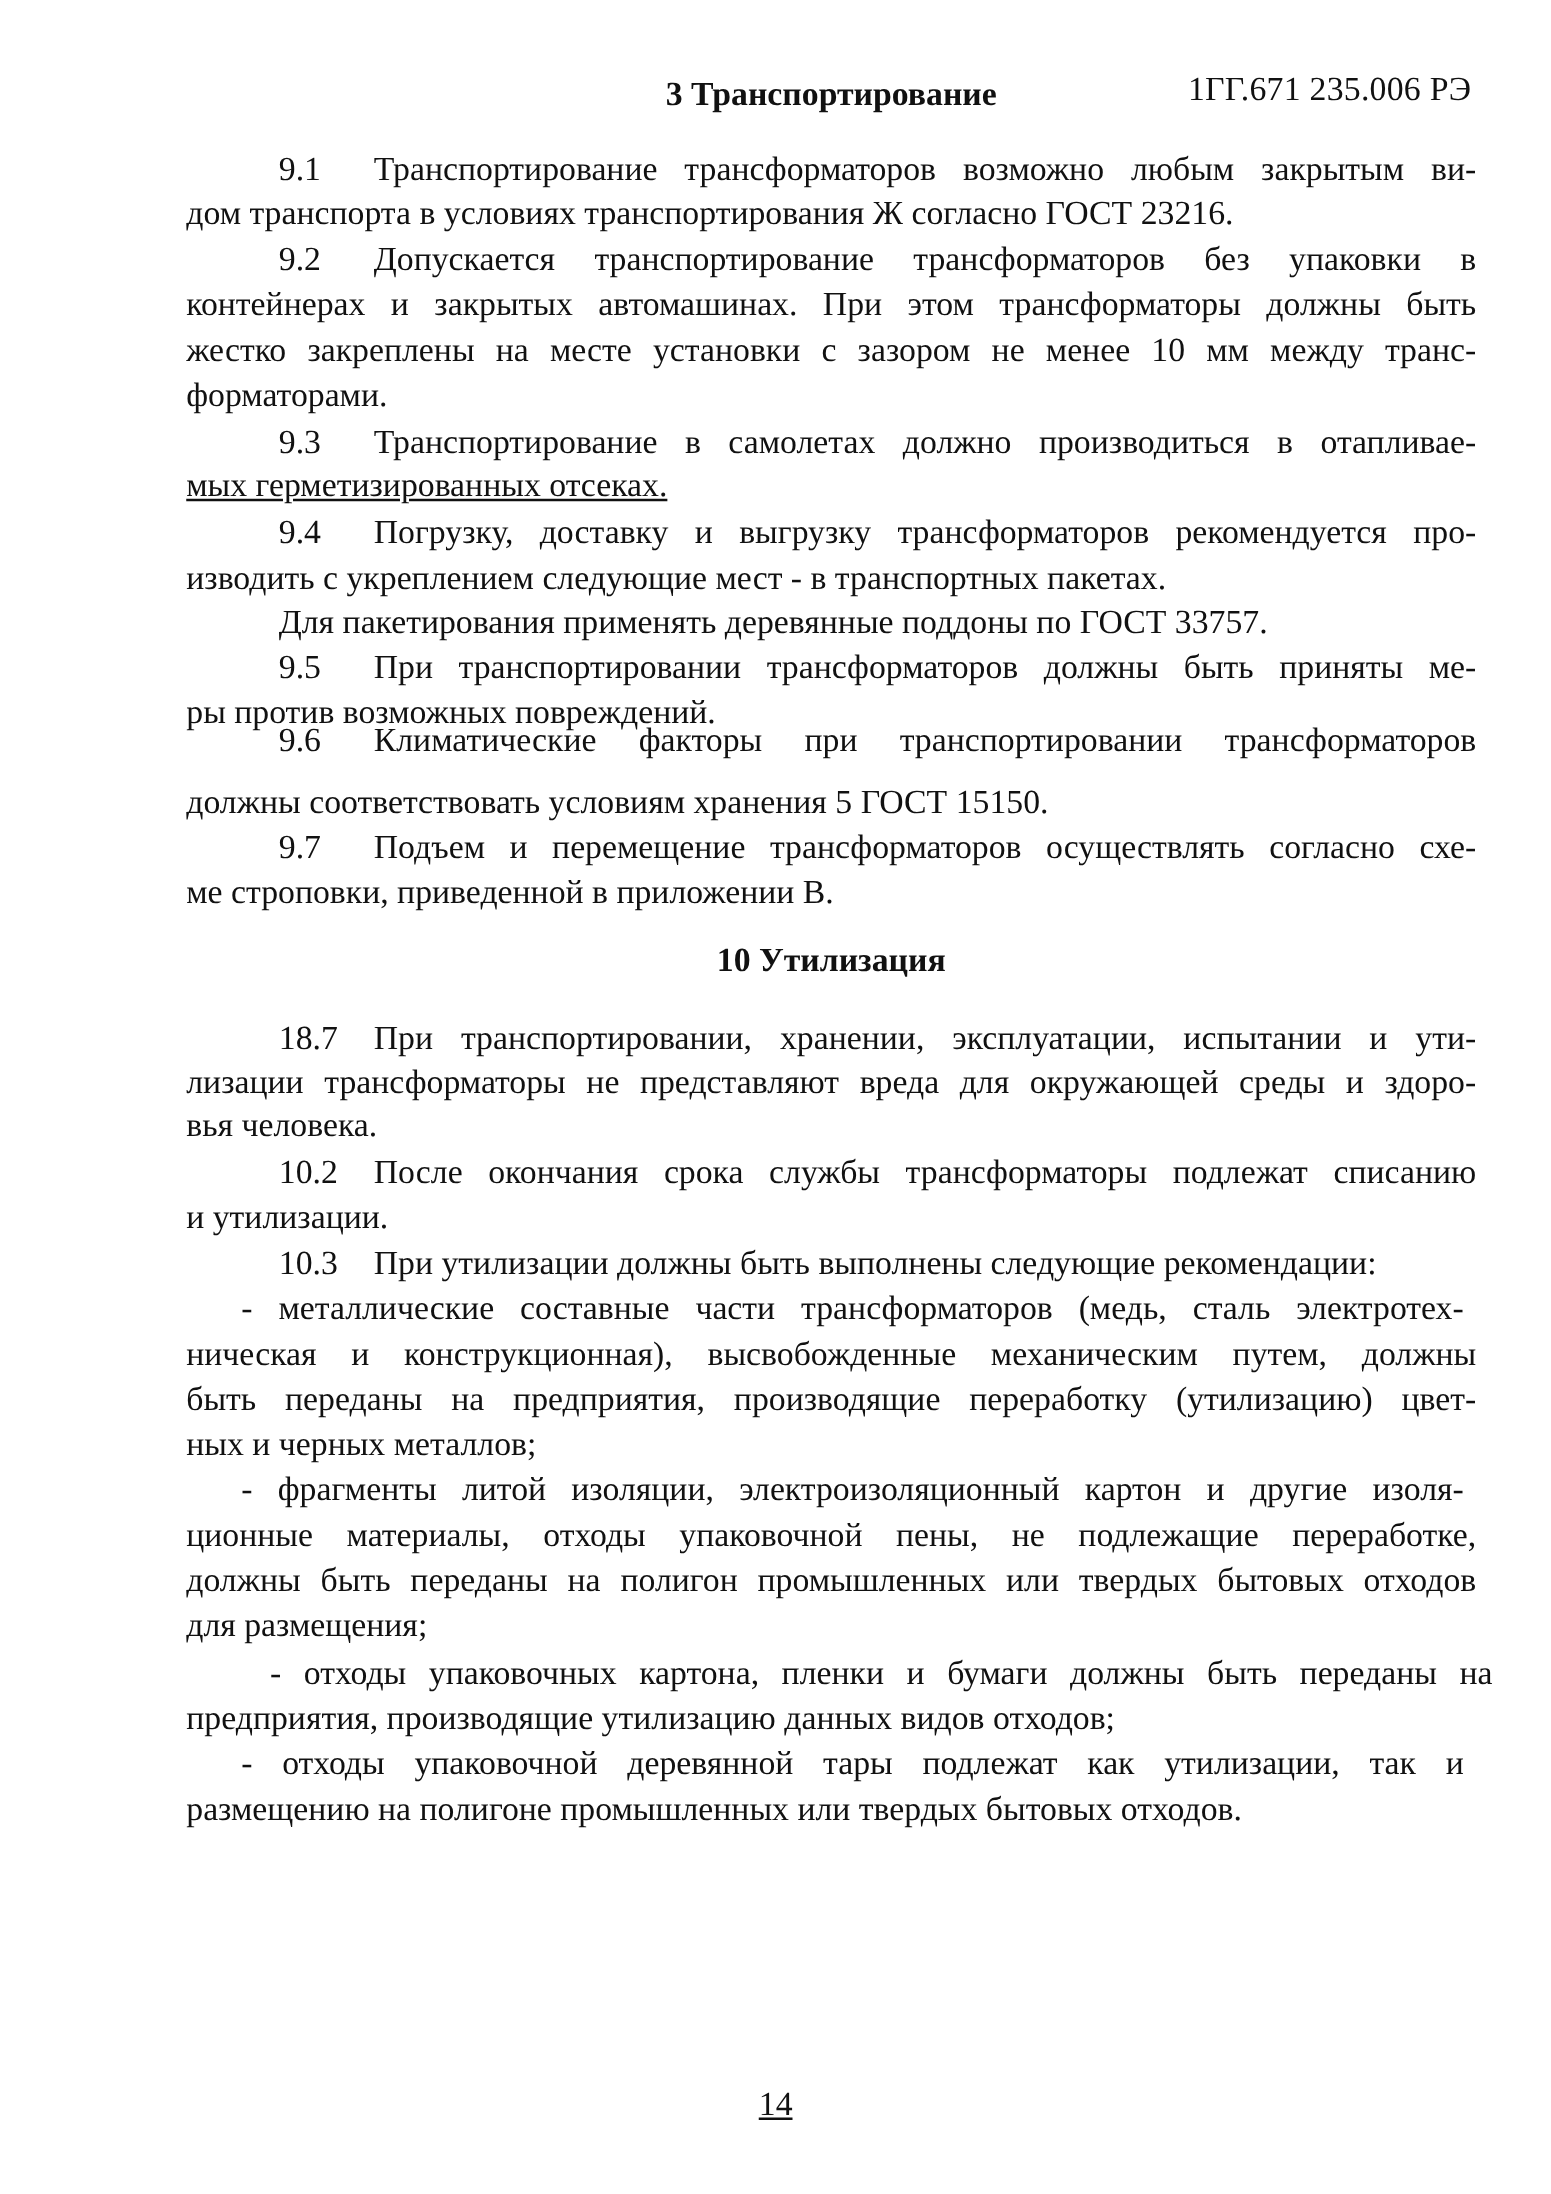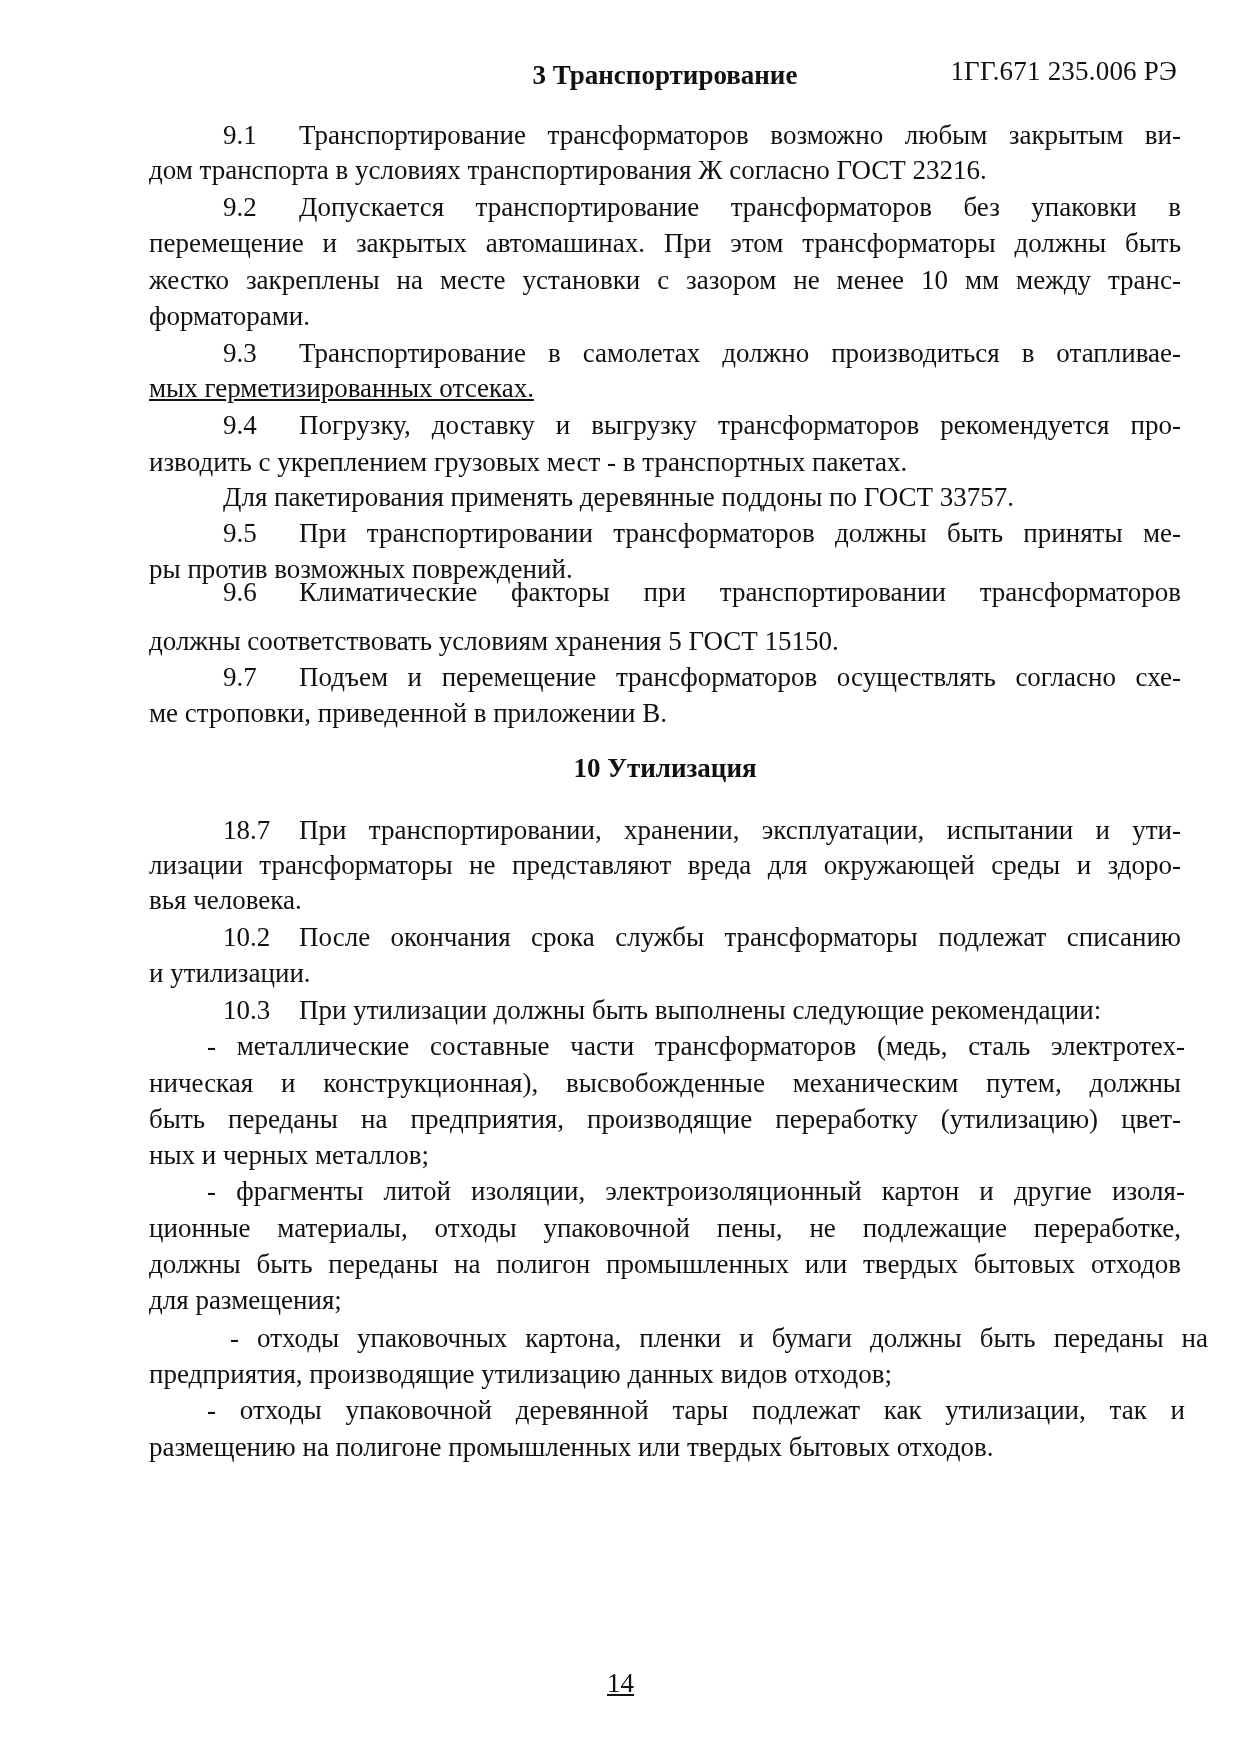--- a/index.html
+++ b/index.html
@@ -5,45 +5,45 @@
   html, body { margin: 0; padding: 0; background: #ffffff; }
   body { width: 1241px; height: 1755px; position: relative; overflow: hidden;
          font-family: "Liberation Serif", "DejaVu Serif", serif; color: #111; }
   .docnum { position: absolute; top: 56px; right: 64px; font-size: 27px; letter-spacing: 0.2px; }
   .page { position: absolute; left: 149px; width: 1032px; top: 0; }
   .h { position: absolute; width: 100%; text-align: center; font-weight: bold; font-size: 27px; }
   .line { position: absolute; left: 0; width: 1032px; font-size: 27px; line-height: 40px; height: 40px;
           white-space: nowrap; }
   .j { text-align: justify; text-align-last: justify; }
   .ind { left: 74px; width: 958px; }
-  .bul { left: 58px; width: 978px; }
+  .bul { left: 44px; width: 978px; }
   .num { display: inline-block; width: 76px; }
   .pagenum { position: absolute; top: 1668px; left: 0; width: 100%; text-align: center; font-size: 27px; text-decoration: underline; }
 </style>
 </head>
 <body>
 
 <div class="docnum">1ГГ.671 235.006 РЭ</div>
 
 <div class="page">
   <div class="h" style="top: 60px;">3    Транспортирование</div>
 
   <div class="line j ind" style="top: 115px;"><span class="num">9.1</span><span>Транспортирование трансформаторов возможно любым закрытым ви-</span></div>
   <div class="line" style="top: 150px;">дом транспорта в условиях транспортирования Ж согласно ГОСТ 23216.</div>
 
   <div class="line j ind" style="top: 187px;"><span class="num">9.2</span><span>Допускается транспортирование трансформаторов без упаковки в</span></div>
-  <div class="line j" style="top: 223px;">перемещение и закрытых автомашинах. При этом трансформаторы должны быть</div>
+  <div class="line j" style="top: 223px;">контейнерах и закрытых автомашинах. При этом трансформаторы должны быть</div>
   <div class="line j" style="top: 260px;">жестко закреплены на месте установки с зазором не менее 10 мм между транс-</div>
   <div class="line" style="top: 296px;">форматорами.</div>
 
   <div class="line j ind" style="top: 333px;"><span class="num">9.3</span><span>Транспортирование в самолетах должно производиться в отапливае-</span></div>
   <div class="line" style="top: 368px; text-decoration: underline;">мых герметизированных отсеках.</div>
 
   <div class="line j ind" style="top: 405px;"><span class="num">9.4</span><span>Погрузку, доставку и выгрузку трансформаторов рекомендуется про-</span></div>
-  <div class="line" style="top: 442px;">изводить с укреплением грузовых мест - в транспортных пакетах.</div>
+  <div class="line" style="top: 442px;">изводить с укреплением следующие мест - в транспортных пакетах.</div>
 
   <div class="line ind" style="top: 477px;">Для пакетирования применять деревянные поддоны по ГОСТ 33757.</div>
 
   <div class="line j ind" style="top: 513px;"><span class="num">9.5</span><span>При транспортировании трансформаторов должны быть приняты ме-</span></div>
   <div class="line" style="top: 549px;">ры против возможных повреждений.</div>
 
   <div class="line j ind" style="top: 554px; margin-top: 18px;"><span class="num">9.6</span><span>Климатические факторы при транспортировании трансформаторов</span></div>
   <div class="line" style="top: 621px;">должны соответствовать условиям хранения 5 ГОСТ 15150.</div>
 
   <div class="line j ind" style="top: 657px;"><span class="num">9.7</span><span>Подъем и перемещение трансформаторов осуществлять согласно схе-</span></div>

